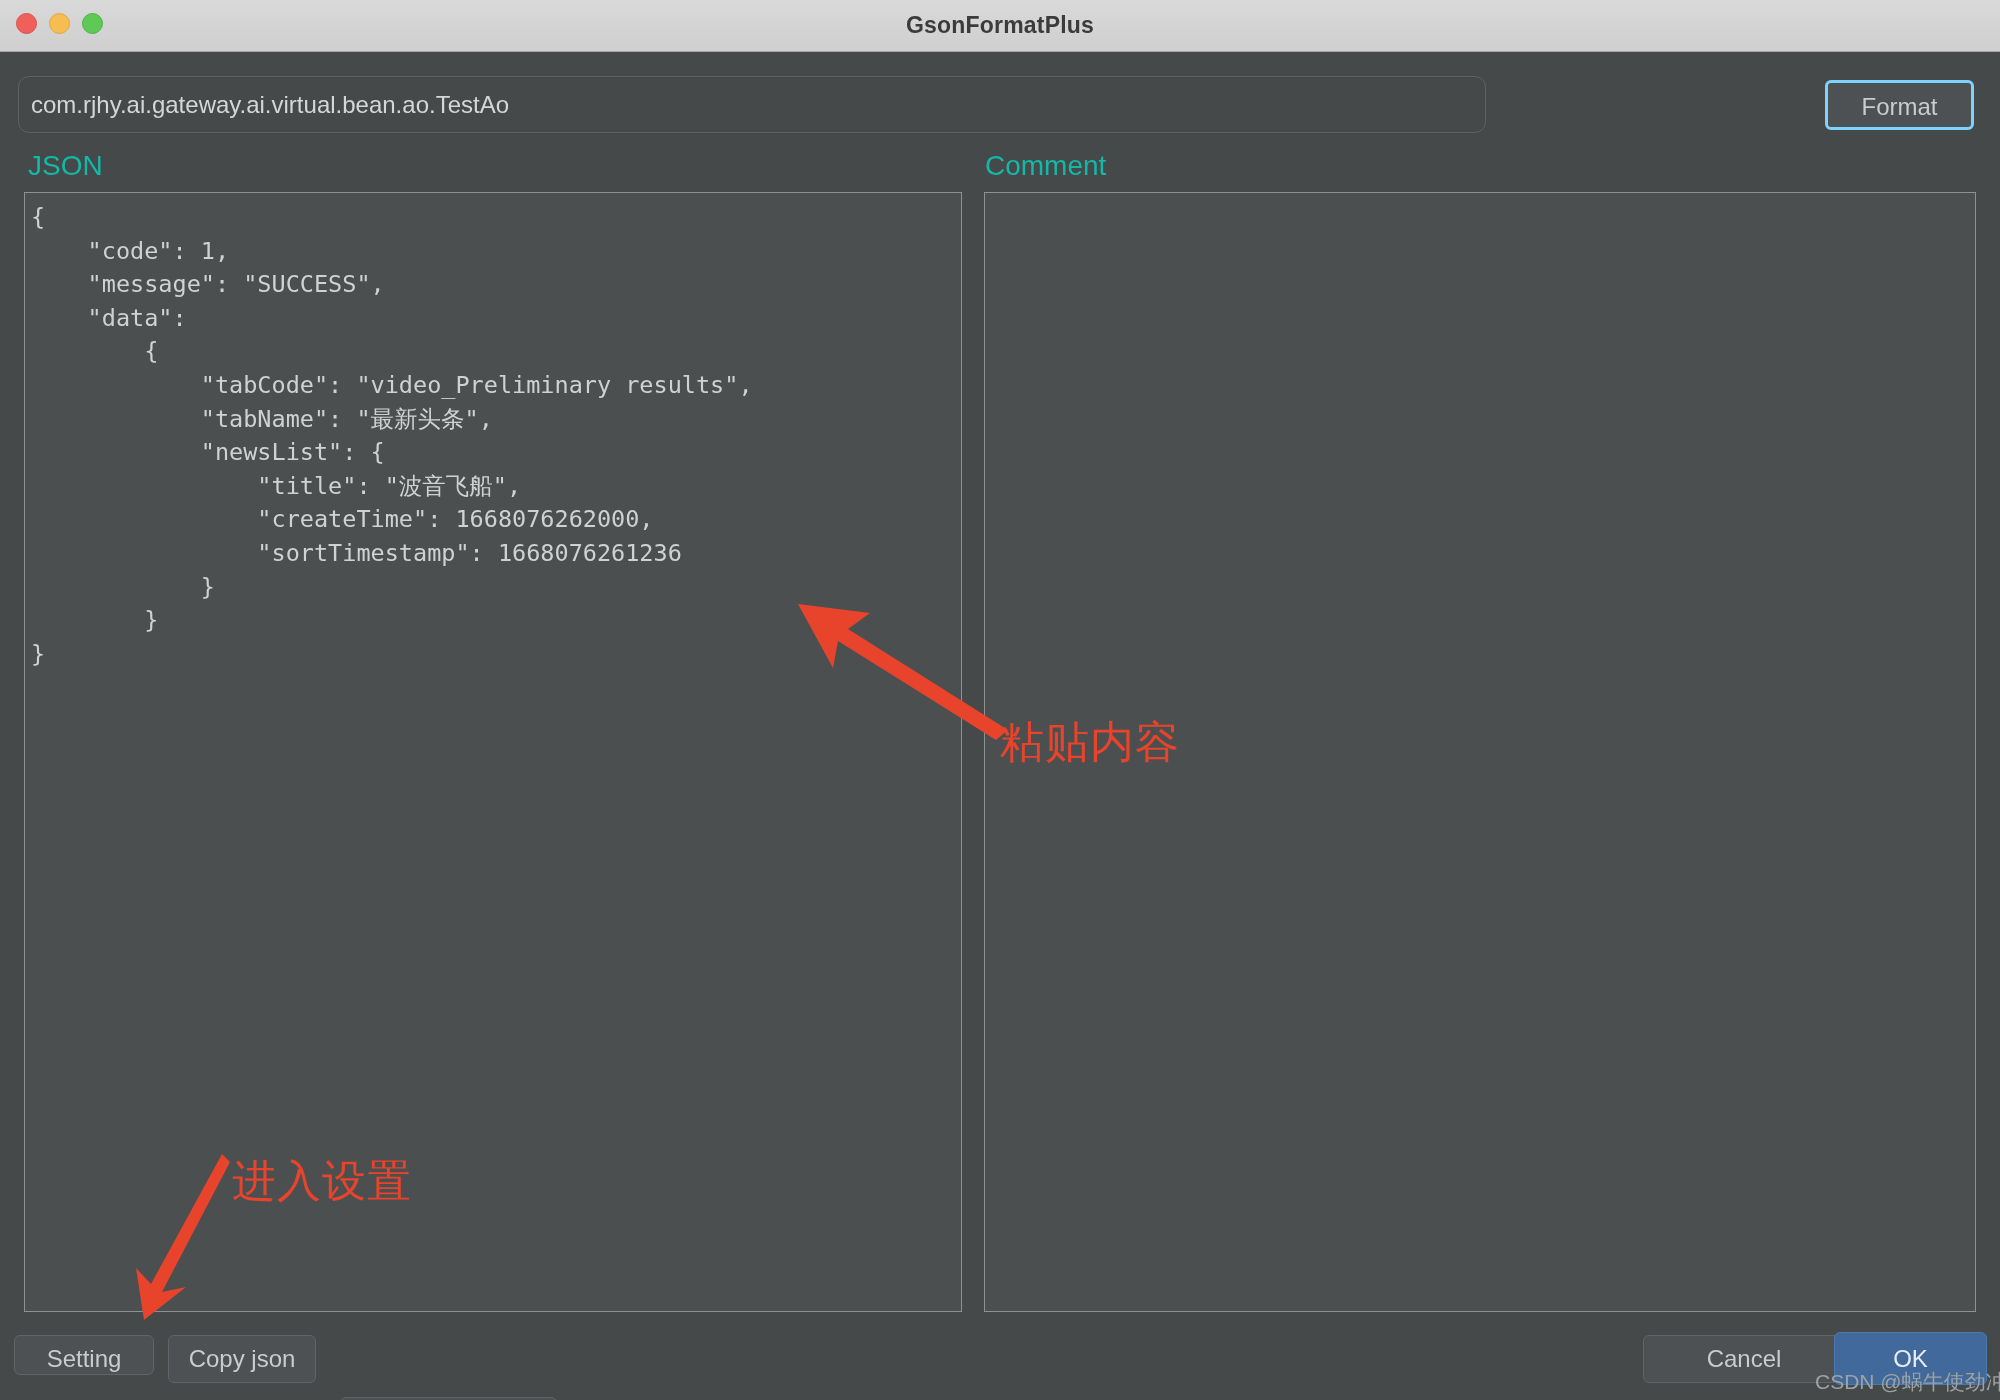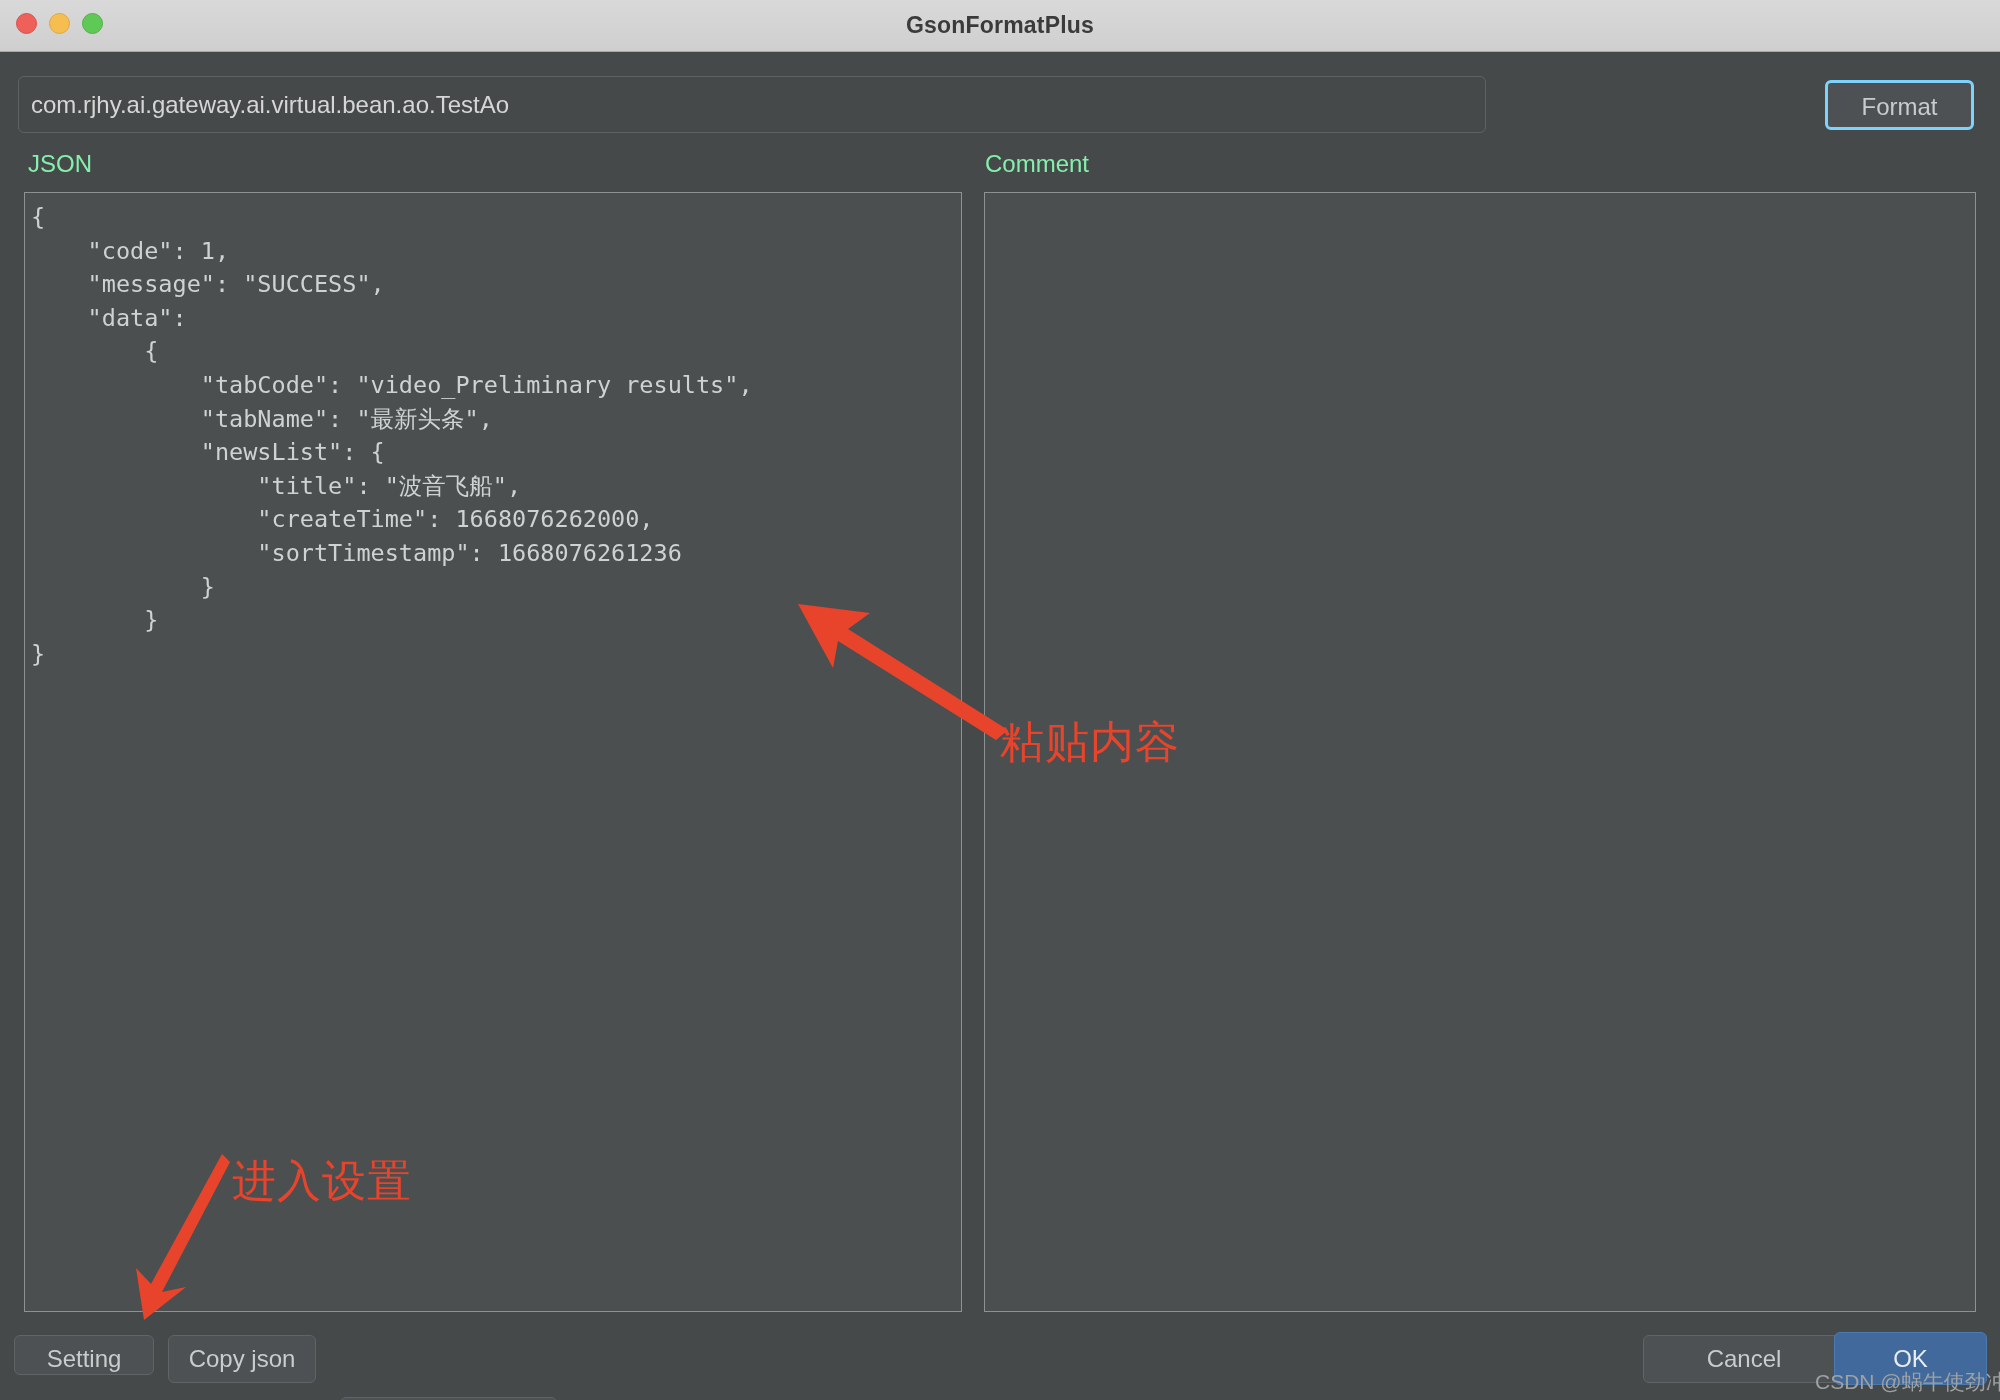--- a/index.html
+++ b/index.html
@@ -57,21 +57,21 @@
   }
 
   
   .class-input {
     position: absolute;
     left: 18px; top: 76px;
     width: 1468px;
     height: 57px;
     background: #45494a;
     border: 1px solid #5d6264;
-    border-radius: 6px;
+    border-radius: 11px;
     box-sizing: border-box;
     color: #d6d6d6;
     font-size: 24px;
     padding: 0 12px;
     line-height: 55px;
     white-space: nowrap;
     overflow: hidden;
   }
   .format-btn {
     position: absolute;
@@ -85,22 +85,22 @@
     font-size: 24px;
     line-height: 48px;
     text-align: center;
     box-sizing: border-box;
     cursor: default;
   }
 
   
   .sec-label {
     position: absolute;
-    font-size: 24px;
-    color: #86efac;
+    font-size: 28px;
+    color: #14b8a6;
   }
   .sec-label.json    { left: 28px;  top: 150px; }
   .sec-label.comment { left: 985px; top: 150px; }
 
   
   .pane {
     position: absolute;
     background: #4b4f50;
     border: 1px solid #8d9192;
     box-sizing: border-box;

